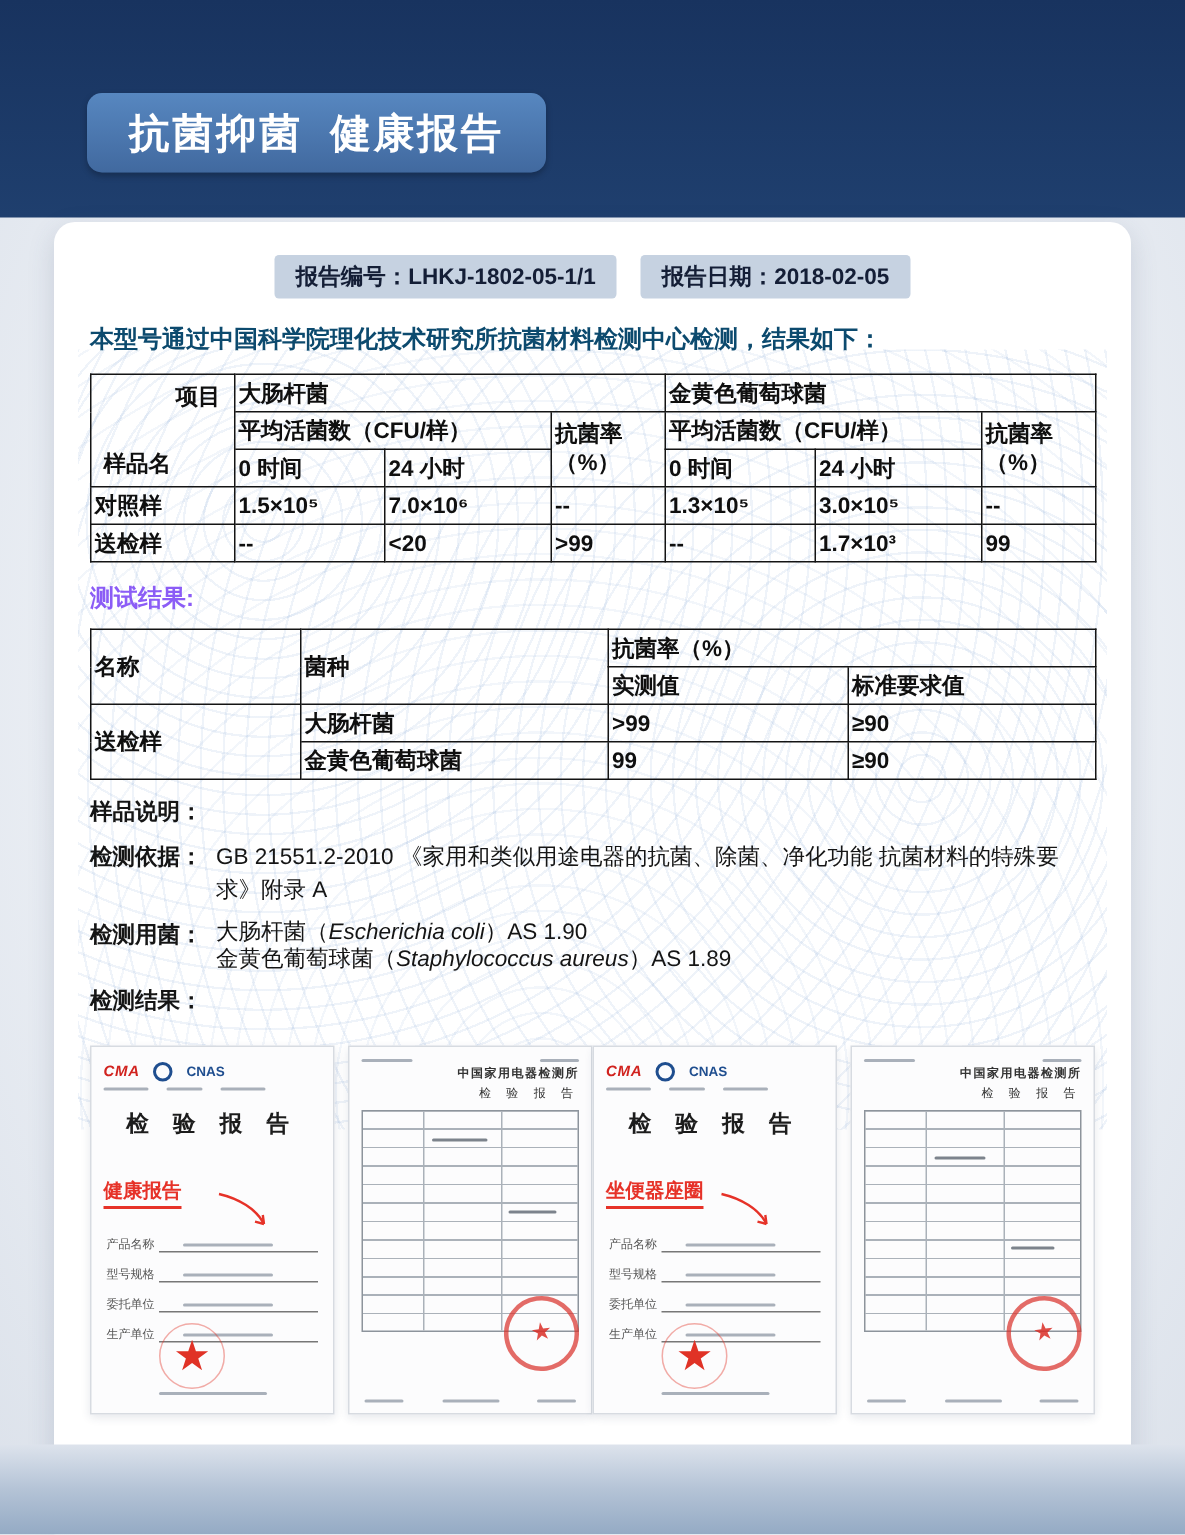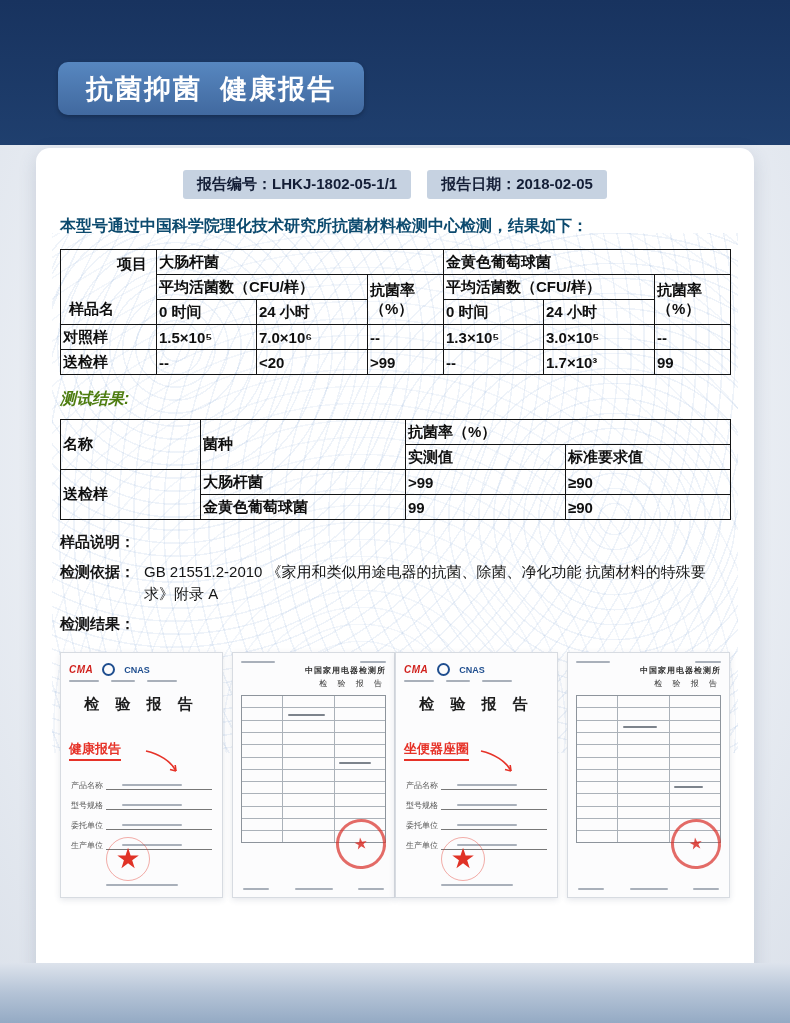--- a/index.html
+++ b/index.html
@@ -38,21 +38,21 @@
         font-size:15px; font-weight:bold; color:#0f0f0f; padding:2px; background:transparent;margin-top:28px; }
   .t1 tr { height:25px; } .t2 tr { height:25px; }
   .c-name{width:96px} .c-t0{width:100px} .c-t24{width:111px} .c-rate{width:76px}
   .d-name{width:140px} .d-spec{width:205px} .d-meas{width:160px} .d-std{width:165px}
   .corner { position:relative; padding:0;
     background:linear-gradient(to bottom right, transparent 49.5%, #141414 49.5%, #141414 50.5%, transparent 50.5%); }
   .corner-top { position:absolute; top:5px; right:9px; }
   .corner-bottom { position:absolute; bottom:5px; left:8px; }
   .blk { display:block; line-height:1.25; }
 
-  .sec-label { margin-top:14px; font-size:16px; font-weight:bold; color:#4d7c0f;font-style:italic; }
+  .sec-label { margin-top:14px; font-size:16px; font-weight:bold; color:#8b5cf6; }
 
   .notes { margin-top:11px; }
   .note { display:flex; align-items:flex-start; margin-top:7px; font-size:15px; color:#151515; line-height:1.5; }
   .note-label { flex:0 0 84px; font-weight:bold; white-space:nowrap; }
   .note-text { flex:1; }
   .note-text i { font-style:italic; }
 
   
   .certs { display:flex; margin-top:17px; }
   .cert-group { flex:1; display:flex; gap:9px; }
@@ -216,20 +216,27 @@
 
       <div class="notes">
         <div class="note">
           <span class="note-label">样品说明：</span>
         </div>
         <div class="note">
           <span class="note-label">检测依据：</span>
           <span class="note-text">GB 21551.2-2010 《家用和类似用途电器的抗菌、除菌、净化功能 抗菌材料的特殊要求》附录 A</span>
         </div>
         <div class="note">
+          <span class="note-label">检测用菌：</span>
+          <span class="note-text">
+            <span class="blk"><span>大肠杆菌（</span><i>Escherichia coli</i><span>）AS 1.90</span></span>
+            <span class="blk"><span>金黄色葡萄球菌（</span><i>Staphylococcus aureus</i><span>）AS 1.89</span></span>
+          </span>
+        </div>
+        <div class="note">
           <span class="note-label">检测结果：</span>
         </div>
       </div>
 
       <div class="certs">
 
         <div class="cert-group">
           <div class="cert-page">
             <div class="logos">
               <span class="logo-cma">CMA</span>

